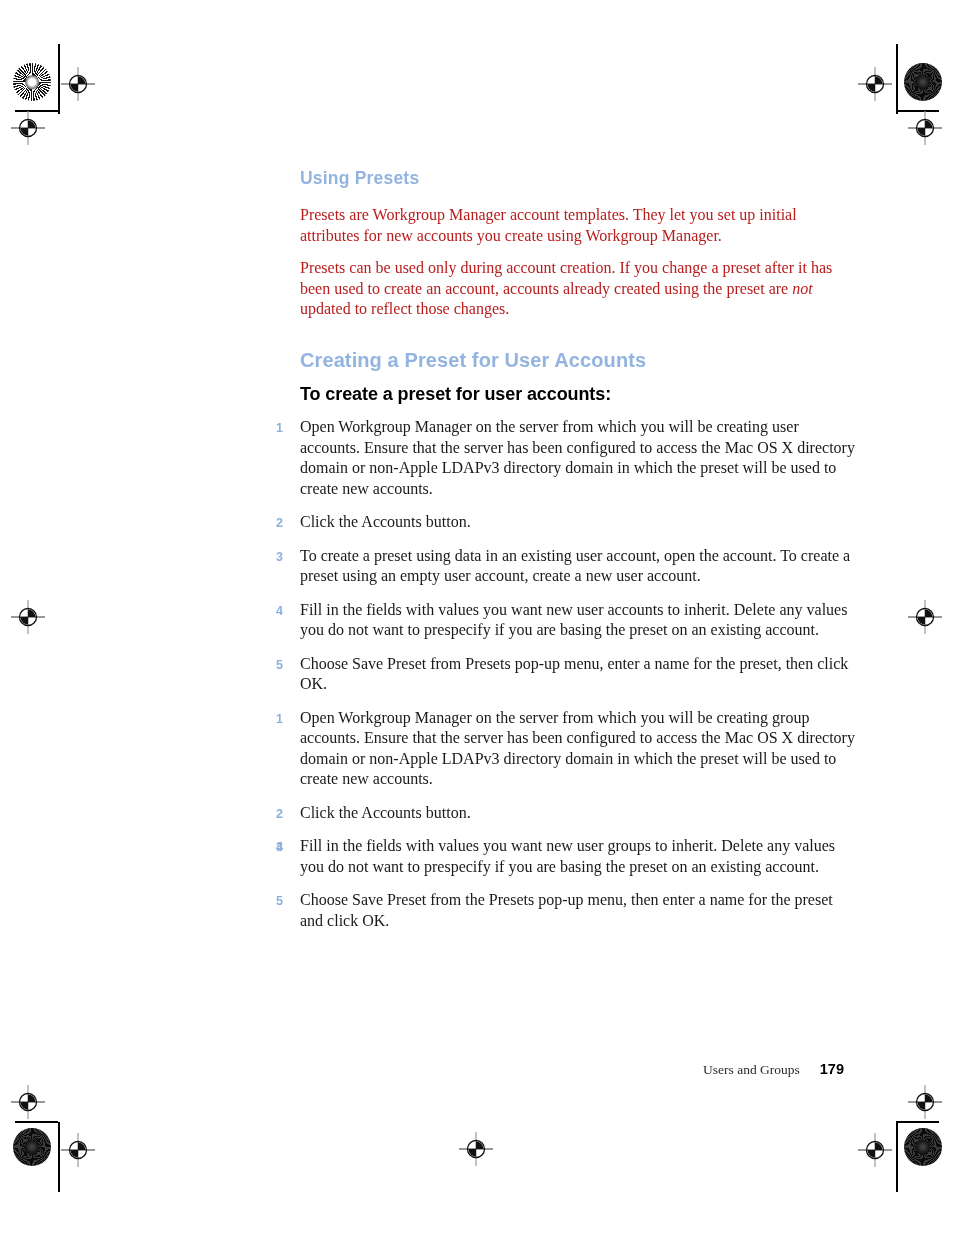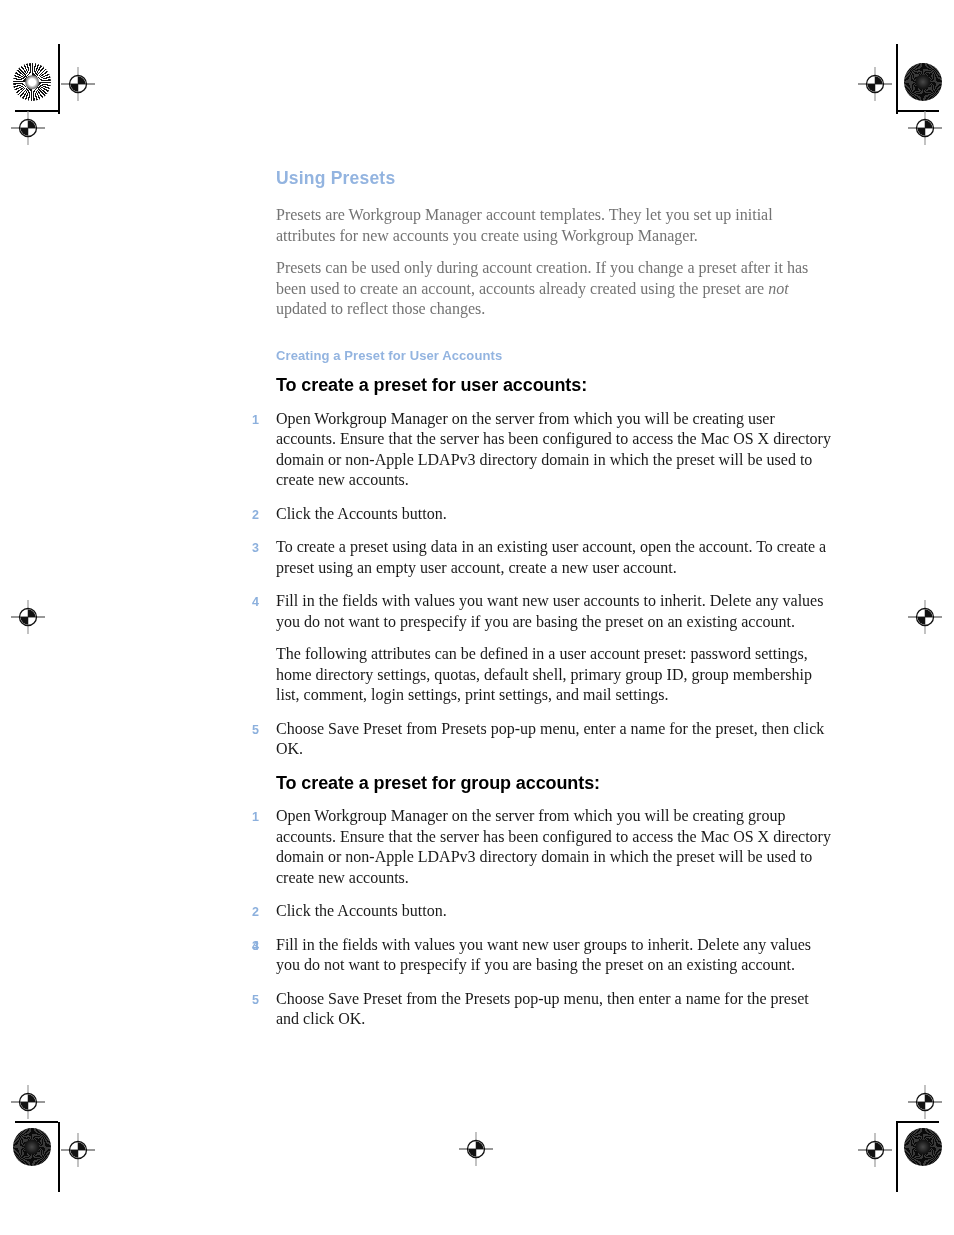--- a/index.html
+++ b/index.html
@@ -57,58 +57,58 @@
     left: 50%; top: 50%;
     width: 40%; height: 40%;
     transform: translate(-50%, -50%);
     border-radius: 50%;
     background: radial-gradient(circle, #4a4a4a 0%, #1a1a1a 55%, #000 100%);
   }
 
   
   .content {
     position: absolute;
-    left: 252px;
+    left: 276px;
     top: 168px;
     width: 580px;
   }
 
   h1.section-title {
     font-family: "Liberation Sans", sans-serif;
     font-size: 17.5px;
     font-weight: bold;
     color: #93b4e0;
     letter-spacing: 0.2px;
     margin: 0 0 16px 24px;
     line-height: 1.2;
   }
   h2.sub-title {
     font-family: "Liberation Sans", sans-serif;
-    font-size: 13px;
+    font-size: 20px;
     font-weight: bold;
     color: #93b4e0;
     letter-spacing: 0.1px;
     margin: 28px 0 12px 24px;
     line-height: 1.2;
   }
   h3.runin {
     font-family: "Liberation Sans", sans-serif;
     font-size: 18px;
     font-weight: bold;
     color: #000000;
     letter-spacing: -0.1px;
     margin: 0 0 12px 24px;
     line-height: 1.2;
   }
 
   p.body-text {
     font-family: "Liberation Serif", serif;
     font-size: 16px;
     line-height: 20.5px;
-    color: #737373;
+    color: #b91c1c;
     margin: 0 0 12px 24px;
   }
   p.body-text:last-child { margin-bottom: 0; }
 
   .steps { margin: 0; padding: 0; list-style: none; }
   .step {
     position: relative;
     padding-left: 24px;
     margin-bottom: 13px;
     font-family: "Liberation Serif", serif;
@@ -287,29 +287,27 @@
         <span class="step-num">2</span>
         <span>Click the Accounts button.</span>
       </li>
       <li class="step">
         <span class="step-num">3</span>
         <span>To create a preset using data in an existing user account, open the account. To create a preset using an empty user account, create a new user account.</span>
       </li>
       <li class="step">
         <span class="step-num">4</span>
         <span>Fill in the fields with values you want new user accounts to inherit. Delete any values you do not want to prespecify if you are basing the preset on an existing account.</span>
-        <p class="step-note">The following attributes can be defined in a user account preset:  password settings, home directory settings, quotas, default shell, primary group ID, group membership list, comment, login settings, print settings, and mail settings.</p>
       </li>
       <li class="step">
         <span class="step-num">5</span>
         <span>Choose Save Preset from Presets pop-up menu, enter a name for the preset, then click OK.</span>
       </li>
     </ol>
 
-    <h3 class="runin">To create a preset for group accounts:</h3>
 
     <ol class="steps">
       <li class="step">
         <span class="step-num">1</span>
         <span>Open Workgroup Manager on the server from which you will be creating group accounts. Ensure that the server has been configured to access the Mac OS X directory domain or non-Apple LDAPv3 directory domain in which the preset will be used to create new accounts.</span>
       </li>
       <li class="step">
         <span class="step-num">2</span>
         <span>Click the Accounts button.</span>
       </li>
@@ -320,14 +318,18 @@
         <span class="step-num">4</span>
         <span>Fill in the fields with values you want new user groups to inherit. Delete any values you do not want to prespecify if you are basing the preset on an existing account.</span>
       </li>
       <li class="step">
         <span class="step-num">5</span>
         <span>Choose Save Preset from the Presets pop-up menu, then enter a name for the preset and click OK.</span>
       </li>
     </ol>
   </div>
 
+  <div class="footer">
+    <span class="footer-label">Users and Groups</span>
+    <span class="footer-page">179</span>
+  </div>
 
 </div>
 
 </body></html>

